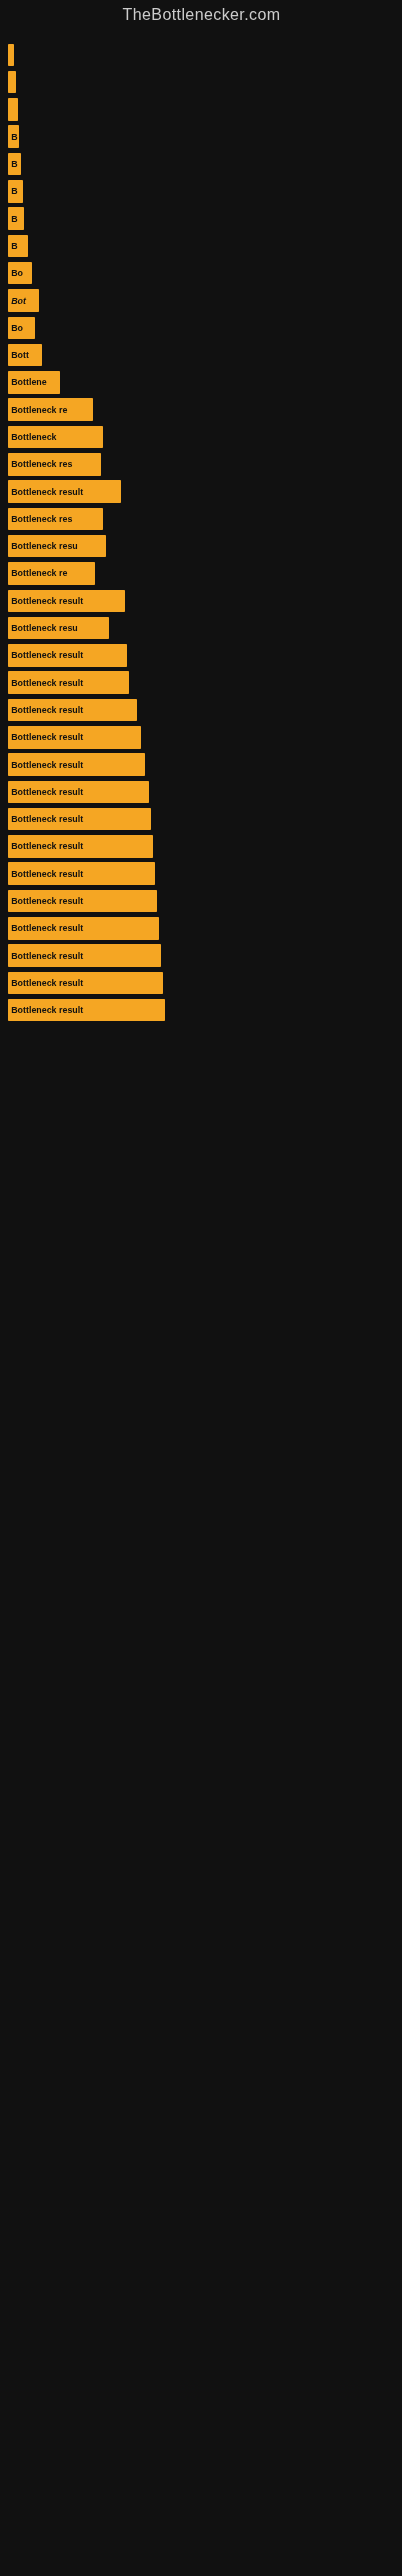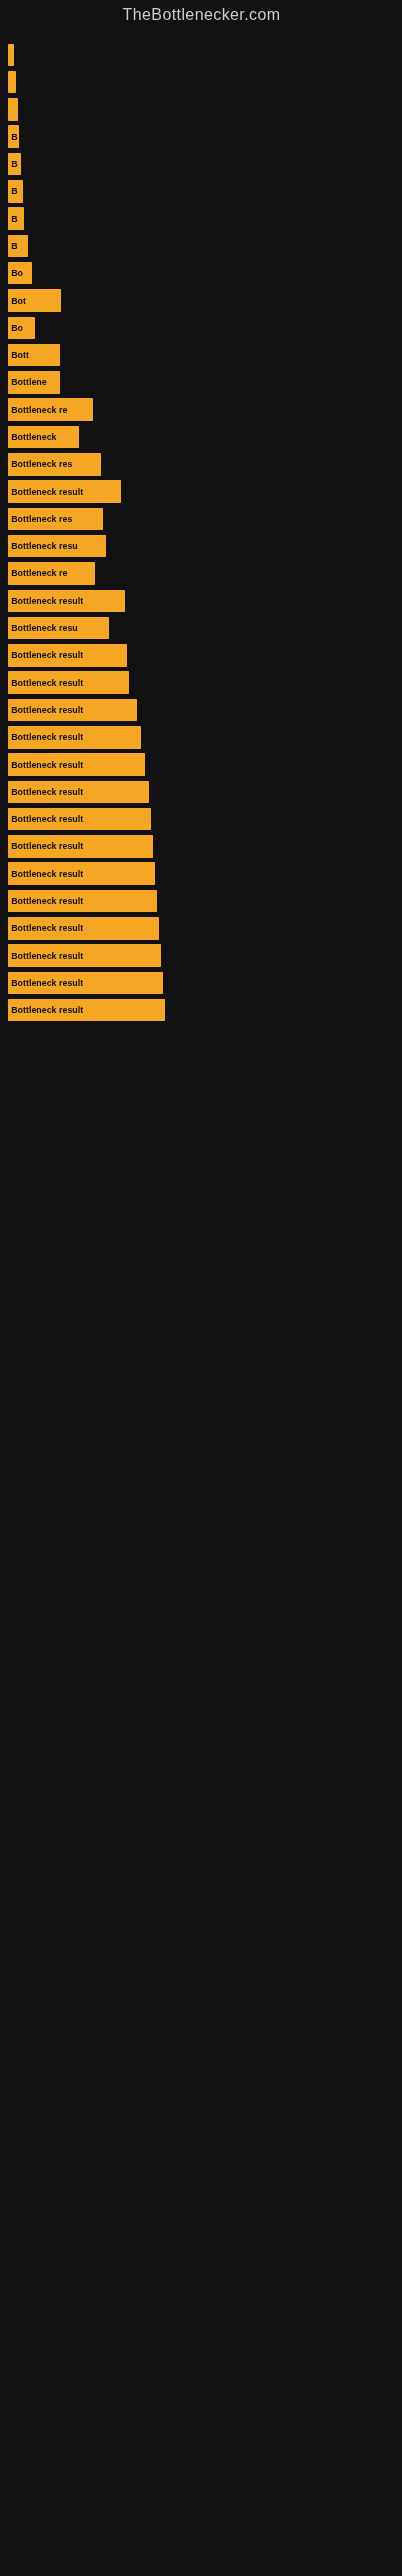--- a/index.html
+++ b/index.html
@@ -69,36 +69,36 @@
     <div class="bar-row">
       <div class="bar" style="width: 16px;">B</div>
     </div>
     <div class="bar-row">
       <div class="bar" style="width: 20px;">B</div>
     </div>
     <div class="bar-row">
       <div class="bar" style="width: 24px;">Bo</div>
     </div>
     <div class="bar-row">
-      <div class="bar" style="width: 53px;">Bot</div>
+      <div class="bar" style="width: 31px; font-style: italic;">Bot</div>
     </div>
     <div class="bar-row">
       <div class="bar" style="width: 26.6px;">Bo</div>
     </div>
     <div class="bar-row">
-      <div class="bar" style="width: 52px; text-align: right;">Bott</div>
+      <div class="bar" style="width: 34px; text-align: right;">Bott</div>
     </div>
     <div class="bar-row">
       <div class="bar" style="width: 52px;">Bottlene</div>
     </div>
     <div class="bar-row">
       <div class="bar" style="width: 85px;">Bottleneck re</div>
     </div>
     <div class="bar-row">
-      <div class="bar" style="width: 71px;">Bottleneck</div>
+      <div class="bar" style="width: 95px;">Bottleneck</div>
     </div>
     <div class="bar-row">
       <div class="bar" style="width: 93px;">Bottleneck res</div>
     </div>
     <div class="bar-row">
       <div class="bar" style="width: 113px;">Bottleneck result</div>
     </div>
     <div class="bar-row">
       <div class="bar" style="width: 95px;">Bottleneck res</div>
     </div>

